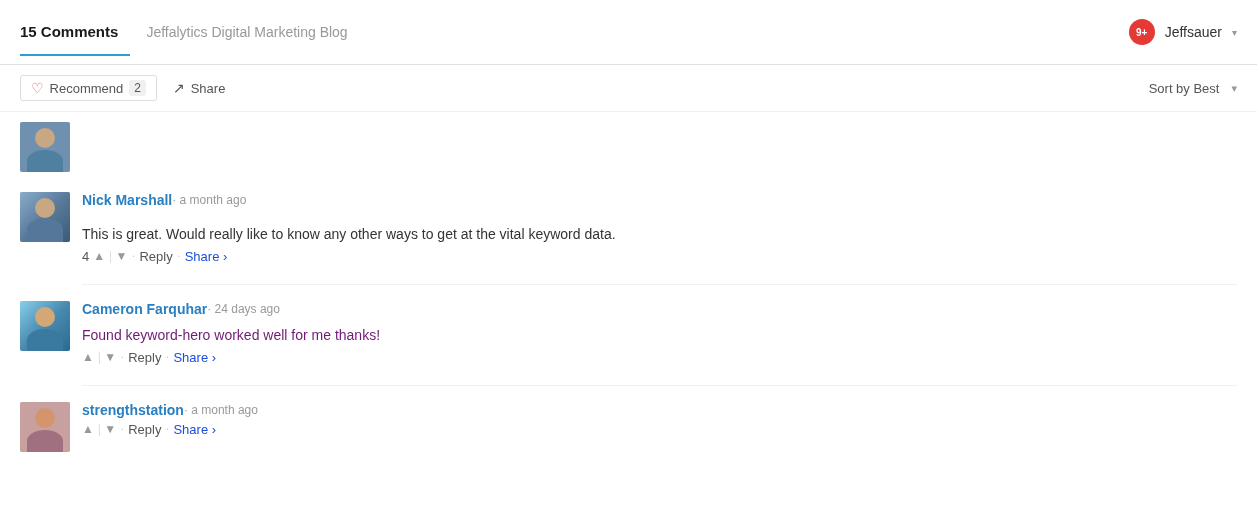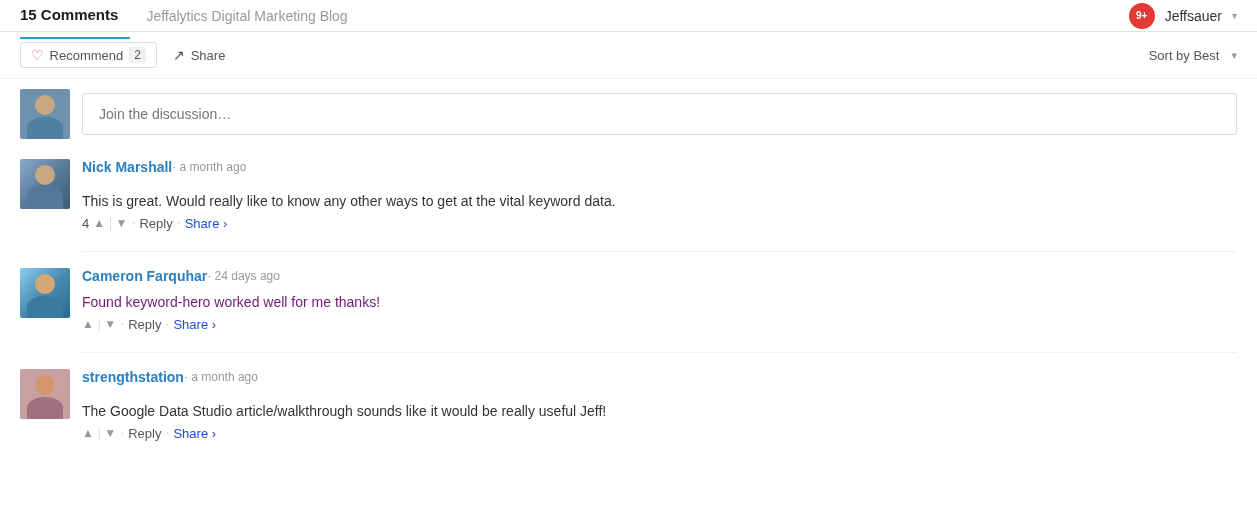--- a/index.html
+++ b/index.html
@@ -11,21 +11,21 @@
       width: 1257px;
       min-height: 514px;
     }
 
     
     .header {
       display: flex;
       align-items: center;
       border-bottom: 1px solid #e0e0e0;
       padding: 0 20px;
-      height: 32px;
+      height: 65px;
     }
     .header-left {
       display: flex;
       align-items: center;
       gap: 0;
     }
     .comments-count {
       font-weight: 700;
       font-size: 15px;
       color: #1a1a1a;
@@ -424,21 +424,20 @@
     <span class="sort-arrow">▾</span>
   </div>
 </div>
 
 <div class="main">
 
   <div class="join-row">
     <div class="avatar">
       <div class="avatar-self"></div>
     </div>
-    <input class="join-input" type="text" placeholder="Join the discussion…" style="">
   </div>
 
   <div class="comment-row">
     <div class="comment-avatar">
       <div class="avatar-nick"></div>
     </div>
     <div class="comment-body">
       <div class="comment-header">
         <span class="commenter-name">Nick Marshall</span>
         <span class="comment-time">· a month ago</span>
@@ -485,21 +484,20 @@
 
   <div class="comment-row">
     <div class="comment-avatar">
       <div class="avatar-strength"></div>
     </div>
     <div class="comment-body">
       <div class="comment-header">
         <span class="commenter-name">strengthstation</span>
         <span class="comment-time">· a month ago</span>
       </div>
-      <div class="comment-text">The Google Data Studio article/walkthrough sounds like it would be really useful Jeff!</div>
       <div class="comment-actions">
         <span class="vote-up">▲</span>
         <span class="action-sep">|</span>
         <span class="vote-down">▼</span>
         <span class="action-sep">·</span>
         <span class="action-link">Reply</span>
         <span class="action-sep">·</span>
         <span class="action-share">Share ›</span>
       </div>
     </div>

